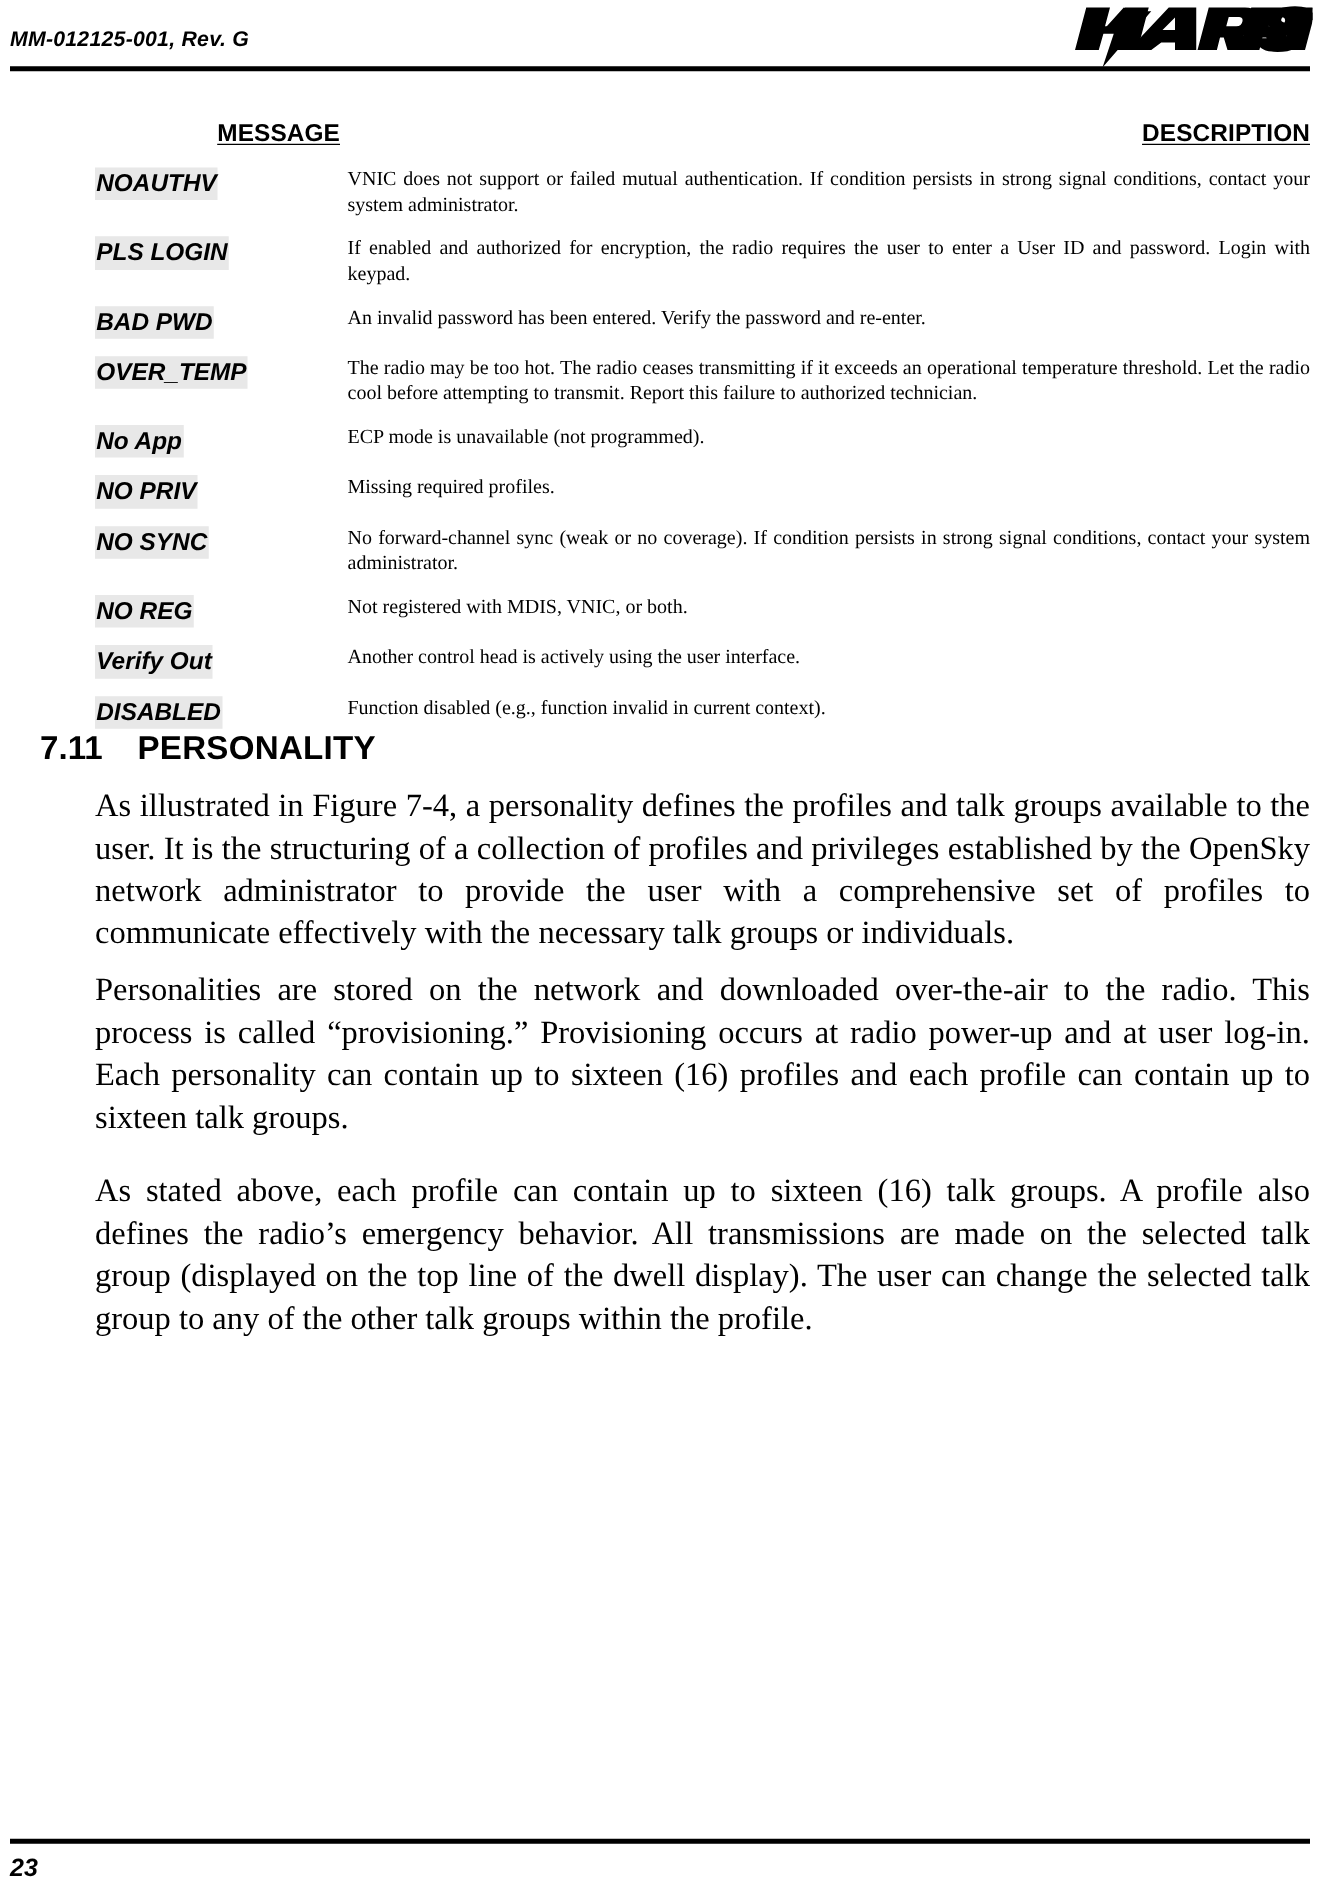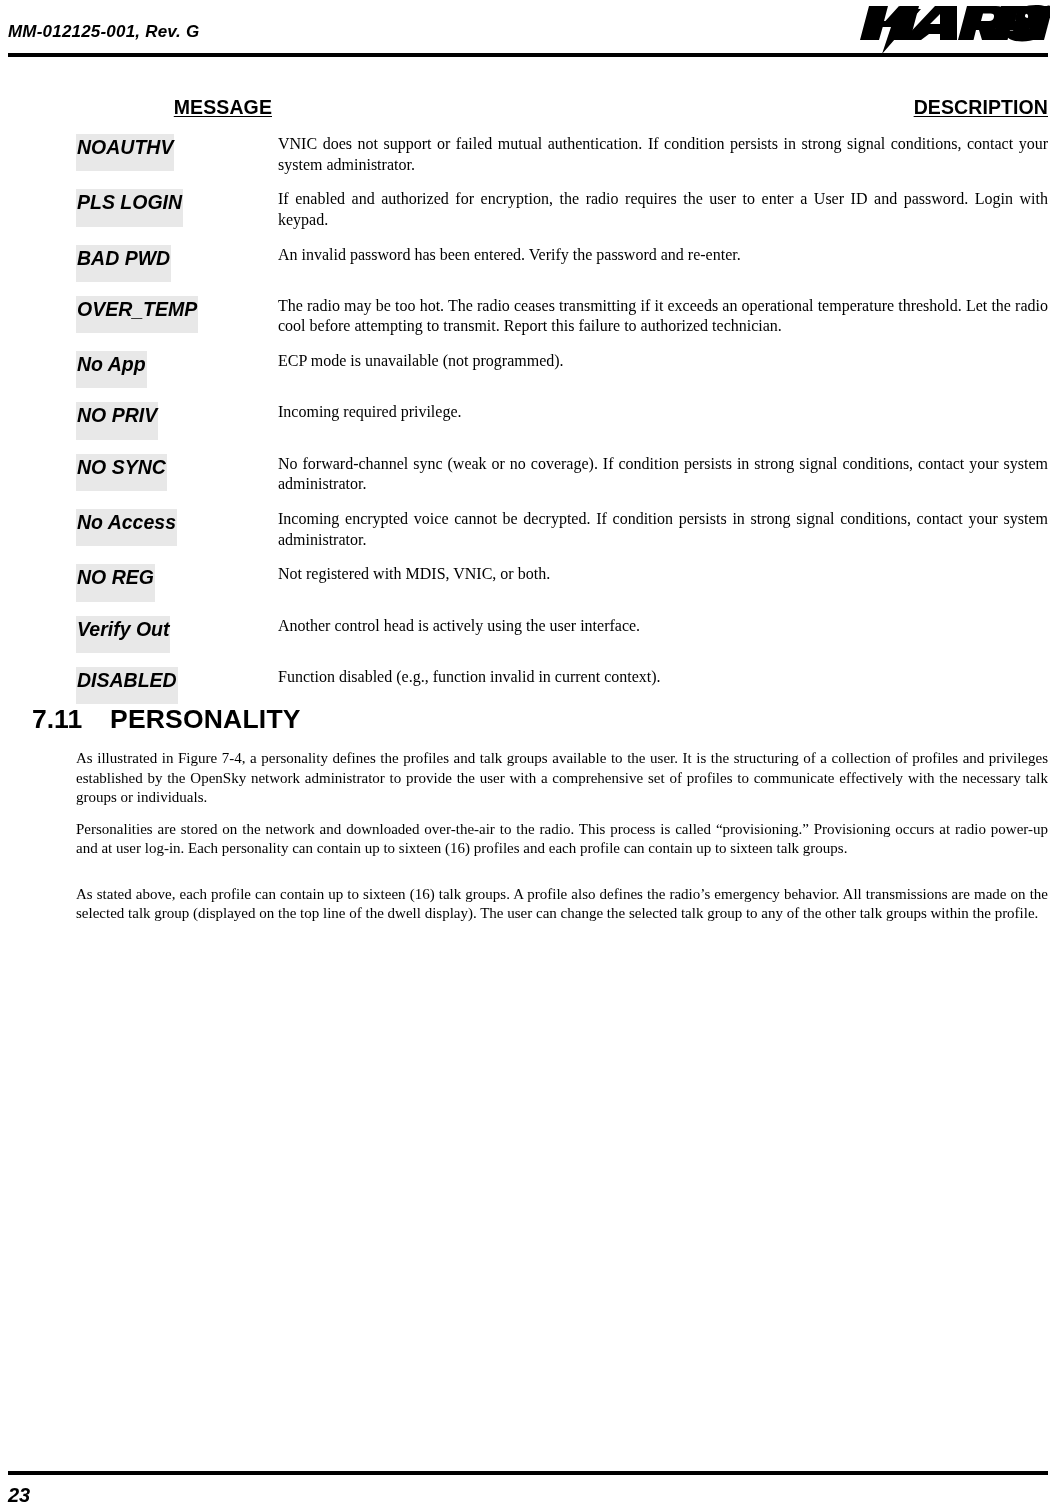--- a/index.html
+++ b/index.html
@@ -100,21 +100,21 @@
     padding-bottom: 0 !important;
   }
   .msg-key {
     display: inline-block;
     font-family: "Liberation Sans", "DejaVu Sans", sans-serif;
     font-weight: bold;
     font-style: italic;
     font-size: 19.5px;
     background: #e8e8e8;
     line-height: 1.30;
-    padding: 1px 1px 11px 1px;
+    padding: 1px 1px 0 1px;
     white-space: nowrap;
   }
   .msg-desc {
     font-family: "Liberation Serif", "DejaVu Serif", serif;
     font-size: 16px;
     line-height: 1.29;
     text-align: justify;
     text-justify: inter-word;
     hyphens: none;
   }
@@ -159,21 +159,21 @@
     font-weight: bold;
     font-size: 21px;
     text-decoration: underline;
     text-underline-offset: 3px;
     margin-left: 6px;
   }
 
   
   .body-p {
     font-family: "Liberation Serif", "DejaVu Serif", serif;
-    font-size: 15px;
+    font-size: 26px;
     line-height: 1.30;
     text-align: justify;
     text-justify: inter-word;
     margin: 0 0 12px 0;
     width: 972px;
   }
   .body-p.first-after-h1 {
     margin-top: 14px;
   }
   .body-p.after-h2 {
@@ -294,41 +294,33 @@
         <td class="col-desc">
           <div class="msg-desc nojust">ECP mode is unavailable (not programmed).</div>
         </td>
       </tr>
 
       <tr class="msg-row">
         <td class="col-msg">
           <span class="msg-key">NO PRIV</span>
         </td>
         <td class="col-desc">
-          <div class="msg-desc nojust">Incoming required privilege.</div>
+          <div class="msg-desc nojust">Missing required profiles.</div>
         </td>
       </tr>
 
       <tr class="msg-row">
         <td class="col-msg">
           <span class="msg-key">NO SYNC</span>
         </td>
         <td class="col-desc">
           <div class="msg-desc">No forward-channel sync (weak or no coverage). If condition persists in strong signal conditions, contact your system administrator.</div>
         </td>
       </tr>
 
-      <tr class="msg-row">
-        <td class="col-msg">
-          <span class="msg-key">No Access</span>
-        </td>
-        <td class="col-desc">
-          <div class="msg-desc">Incoming encrypted voice cannot be decrypted. If condition persists in strong signal conditions, contact your system administrator.</div>
-        </td>
-      </tr>
 
       <tr class="msg-row">
         <td class="col-msg">
           <span class="msg-key">NO REG</span>
         </td>
         <td class="col-desc">
           <div class="msg-desc nojust">Not registered with MDIS, VNIC, or both.</div>
         </td>
       </tr>
 

